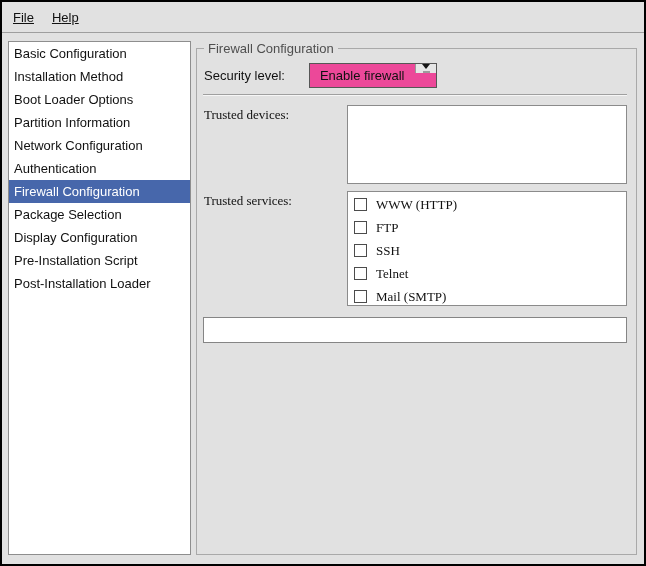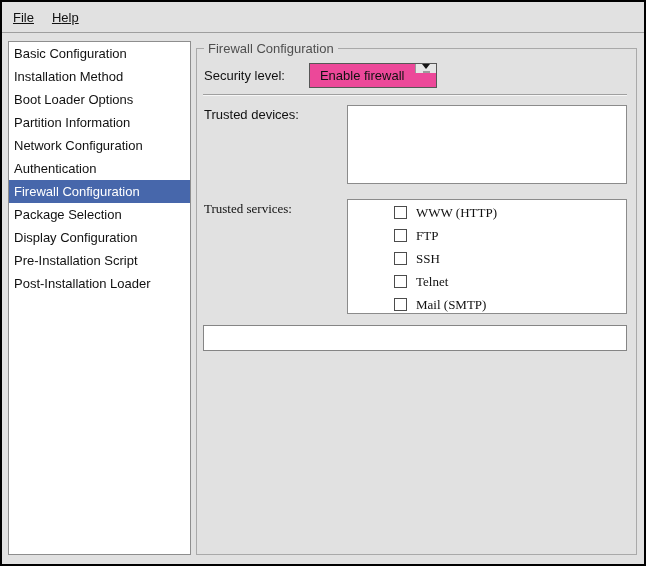--- a/index.html
+++ b/index.html
@@ -99,31 +99,31 @@
 
   .separator {
     border-top:1px solid #9f9f9f;
     border-bottom:1px solid #f6f6f6;
     margin:0 0 9px 0;
   }
 
   
   .form-row { display:flex; align-items:flex-start; }
   .form-label { width:144px; flex:none; padding:2px 4px 0 1px; white-space:nowrap; }
-  .row-devices  { margin-bottom:15px; }
+  .row-devices  { margin-bottom:7px;font-family:Liberation Serif, serif; }
   .row-services { margin-bottom:11px;font-family:Liberation Serif, serif; }
 
   .listbox {
     flex:1;
     background:#fff;
     border:1px solid #8b8b8b;
     overflow:hidden;
   }
   .listbox.devices  { height:79px; }
-  .listbox.services { height:115px; padding-top:1px;padding-left:40px; }
+  .listbox.services { height:115px; padding-top:1px; }
 
   .svc-row {
     display:flex; align-items:center;
     height:23px;
     padding-left:6px;
     gap:9px;
     cursor:default;
   }
   .checkbox {
     width:13px; height:13px; flex:none;

